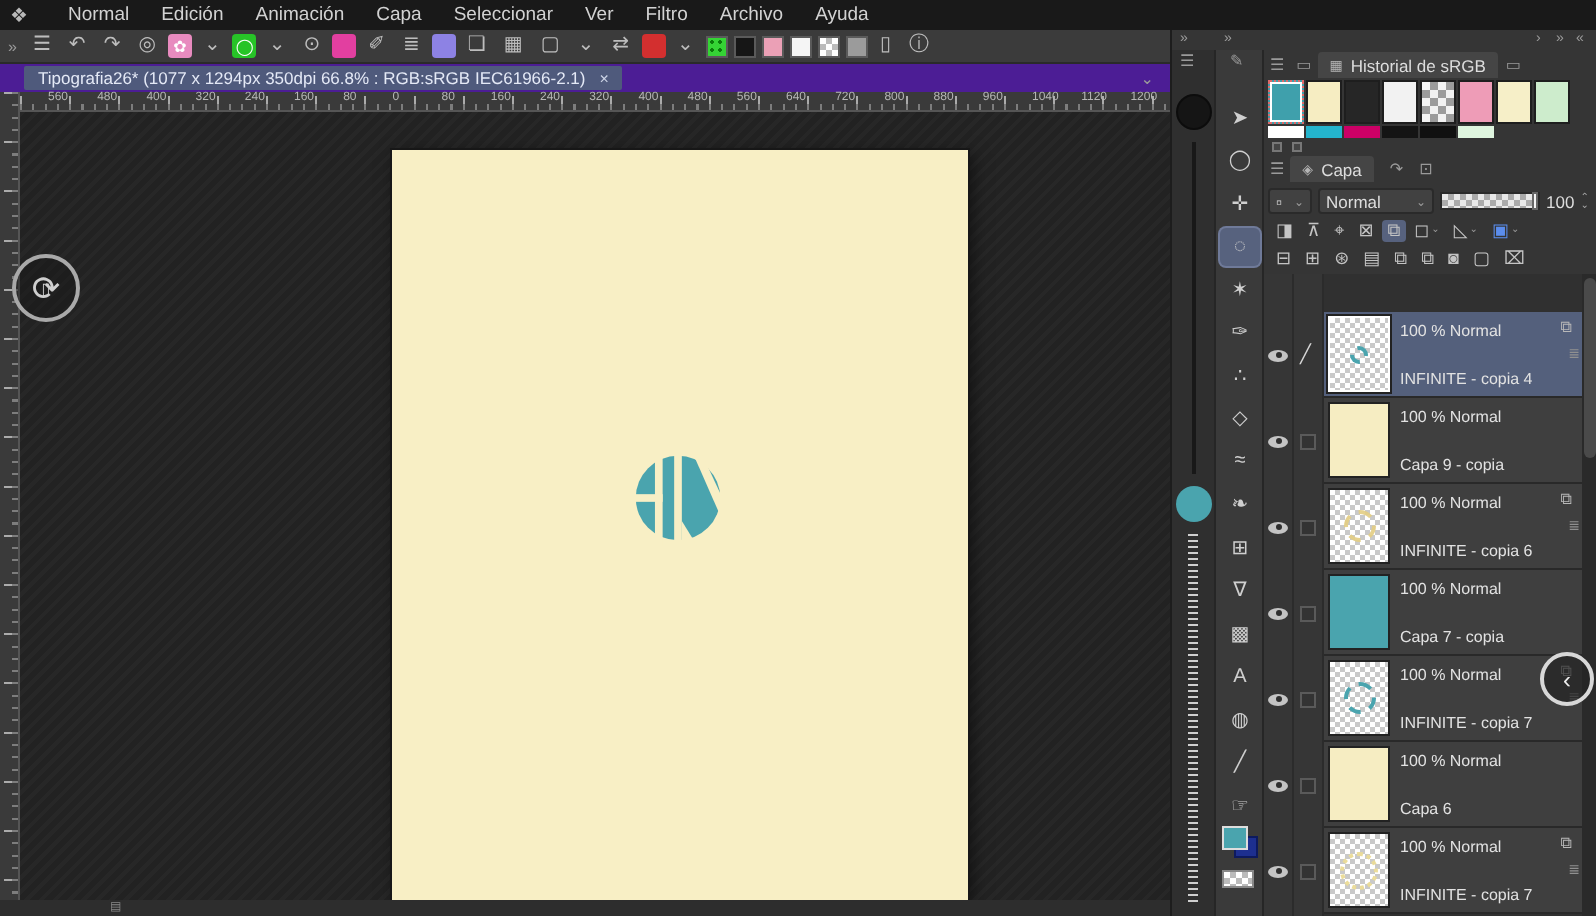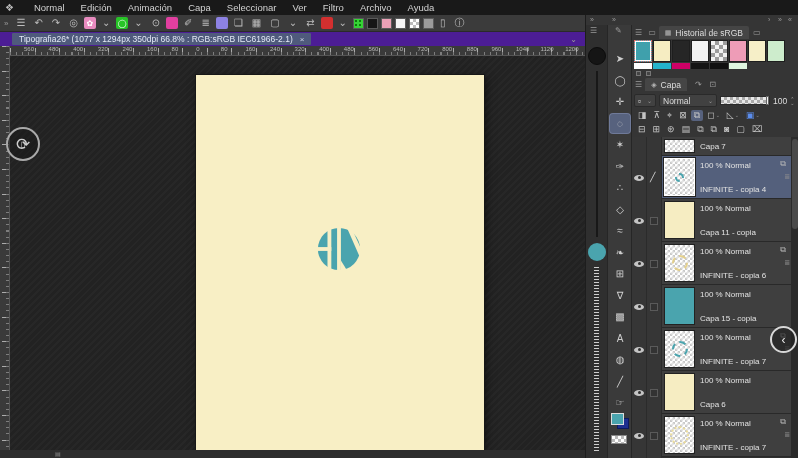--- a/index.html
+++ b/index.html
@@ -406,51 +406,47 @@
       <div class="cbcol" id="cbcol">
           <span class="pencil" style="top: 35.5px;">╱</span>
           <span class="cbox" style="top: 79.5px;"></span>
           <span class="cbox" style="top: 122.5px;"></span>
           <span class="cbox" style="top: 165.5px;"></span>
           <span class="cbox" style="top: 208.5px;"></span>
           <span class="cbox" style="top: 251.5px;"></span>
           <span class="cbox" style="top: 294.5px;"></span>
         </div>
       <div class="layers" id="layers">
-          <div class="lrow" style="top: 0px; height: 19px;">
-            <div class="lthumb checker-t" style="height: 14px;"></div>
-            <div class="lname">Capa 7</div>
-          </div>
           <div class="lrow sel" style="top: 19px; height: 43px;">
             <div class="lthumb checker-t">
               <div class="ring" style="width: 9px; height: 9px; border: 2px dashed rgb(74, 164, 174); position: absolute; left: 10px; top: 13.5px;"></div>
             </div>
             <div class="linfo">100 % Normal</div>
             <div class="lname">INFINITE - copia 4</div>
             <span class="lbadge">⧉</span>
             <span class="lhandle">≣</span>
           </div>
           <div class="lrow" style="top: 62px; height: 43px;">
             <div class="lthumb" style="background: rgb(246, 237, 194);"></div>
             <div class="linfo">100 % Normal</div>
-            <div class="lname">Capa 11 - copia</div>
+            <div class="lname">Capa 9 - copia</div>
           </div>
           <div class="lrow" style="top: 105px; height: 43px;">
             <div class="lthumb checker-t">
               <div class="ring" style="width: 16px; height: 16px; border: 2px dashed rgba(228, 206, 130, 0.9); position: absolute; left: 6.5px; top: 10px;"></div>
             </div>
             <div class="linfo">100 % Normal</div>
             <div class="lname">INFINITE - copia 6</div>
             <span class="lbadge">⧉</span>
             <span class="lhandle">≣</span>
           </div>
           <div class="lrow" style="top: 148px; height: 43px;">
             <div class="lthumb" style="background: rgb(74, 164, 174);"></div>
             <div class="linfo">100 % Normal</div>
-            <div class="lname">Capa 15 - copia</div>
+            <div class="lname">Capa 7 - copia</div>
           </div>
           <div class="lrow" style="top: 191px; height: 43px;">
             <div class="lthumb checker-t">
               <div class="ring" style="width: 16px; height: 16px; border: 2px dashed rgb(74, 164, 174); position: absolute; left: 6.5px; top: 10px;"></div>
             </div>
             <div class="linfo">100 % Normal</div>
             <div class="lname">INFINITE - copia 7</div>
             <span class="lbadge">⧉</span>
             <span class="lhandle">≣</span>
           </div>

